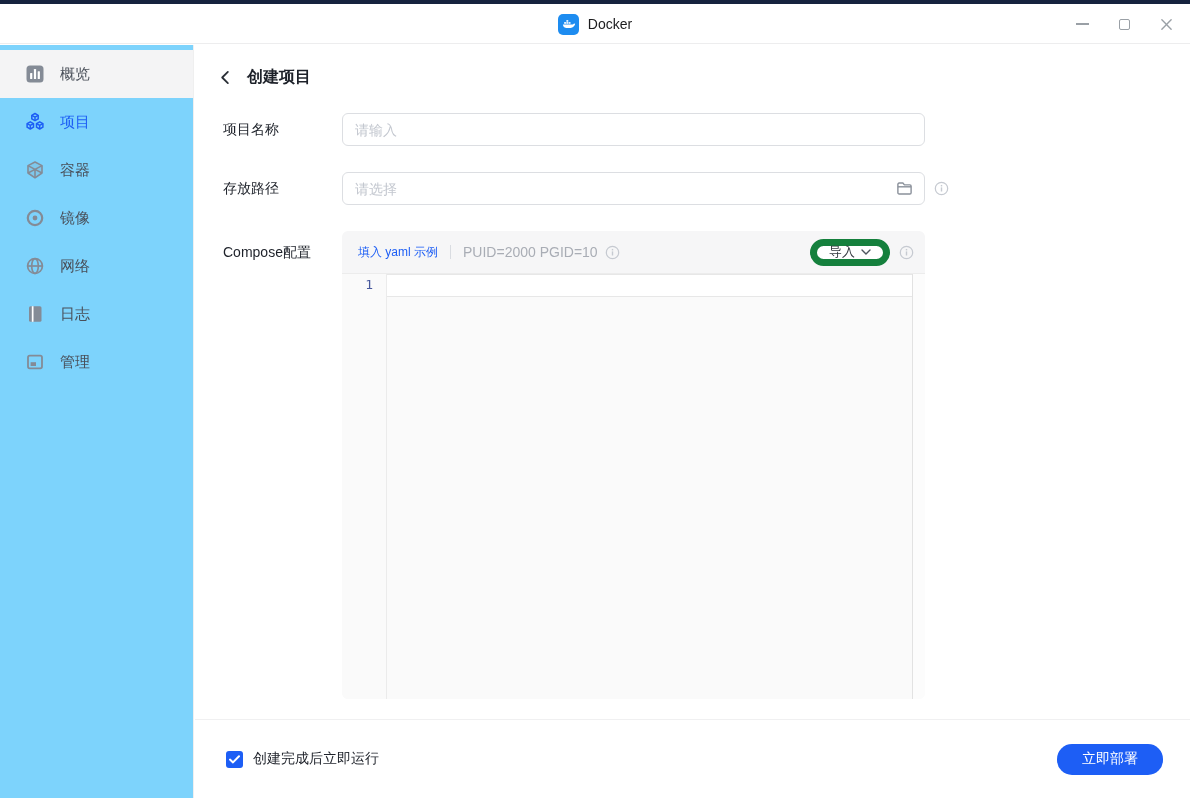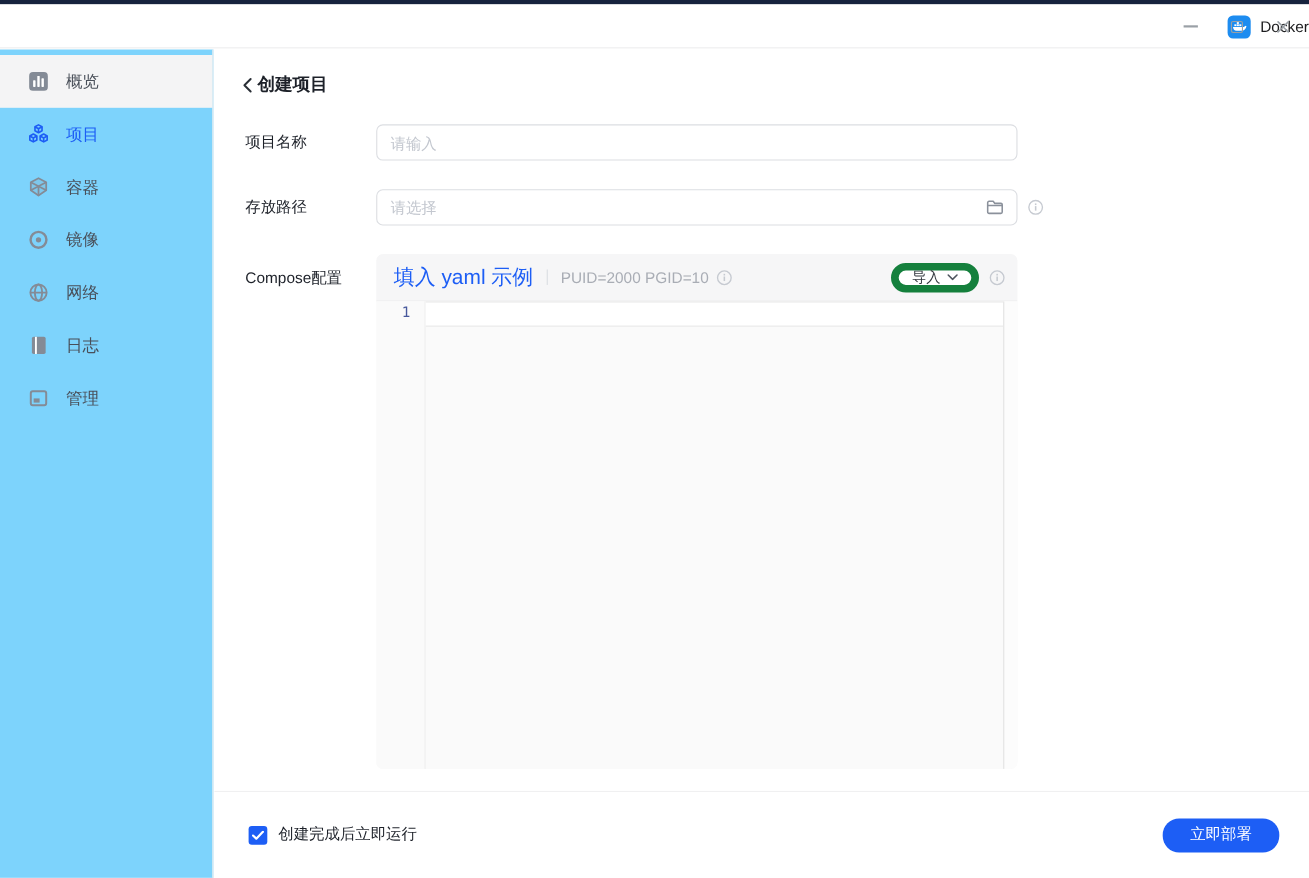--- a/index.html
+++ b/index.html
@@ -4,21 +4,21 @@
 <style>
   * { margin:0; padding:0; box-sizing:border-box; }
   html,body { width:1190px; height:798px; overflow:hidden; background:#fff;
     font-family:"Liberation Sans","DejaVu Sans",sans-serif; }
   .top-strip { position:absolute; left:0; top:0; width:1190px; height:4px; background:#16233e; }
 
   
   .titlebar { position:absolute; left:0; top:4px; width:1190px; height:40px; background:#fff;
     border-bottom:1px solid #ededee; }
   .title-center { position:absolute; left:0; right:0; top:0; height:40px; display:flex;
-    align-items:center; justify-content:flex-end; gap:9px; }
+    align-items:center; justify-content:center; gap:9px; }
   .app-icon { width:21px; height:21px; border-radius:5px; background:#1d8cf0; display:flex;
     align-items:center; justify-content:center; }
   .app-title { font-size:14px; color:#1c1c1e; }
   .win-controls { position:absolute; right:14px; top:0; height:40px; display:flex;
     align-items:center; gap:22px; }
   .win-btn { width:20px; height:20px; display:flex; align-items:center; justify-content:center;
     cursor:pointer; }
   .min-glyph { width:13px; height:2px; background:#9aa0a6; }
   .max-glyph { width:11px; height:11px; border:1.6px solid #9aa0a6; border-radius:2px; }
 
@@ -28,21 +28,21 @@
   .side-item { height:48px; display:flex; align-items:center; padding-left:25px; gap:15px;
     font-size:15px; color:#494f59; cursor:pointer; }
   .side-item.hovered { background:#f4f4f5; }
   .side-item.active { color:#1d5ef5; }
   .sicon { width:20px; height:20px; color:#848b96; display:flex; align-items:center; justify-content:center; }
   .side-item.active .sicon { color:#1d5ef5; }
   .sicon svg { width:20px; height:20px; }
 
   
   .main { position:absolute; left:195px; top:45px; right:0; bottom:0; background:#fff; }
-  .page-header { display:flex; align-items:center; padding:22px 0 0 21px; }
+  .page-header { display:flex; align-items:center; gap:13px; padding:22px 0 0 21px; }
   .back-btn { width:18px; height:18px; display:flex; align-items:center; justify-content:center; cursor:pointer; }
   .page-title { font-size:16px; color:#1d2129; font-weight:600; }
 
   .form { margin-top:25px; }
   .form-row { display:flex; margin-bottom:26px; align-items:flex-start; }
   .row-label { margin-left:28px; width:119px; font-size:14px; color:#1d2129; line-height:32px; }
   .row-label.tall { line-height:43px; }
   .text-input { width:583px; height:33px; border:1px solid #dcdee2; border-radius:6px;
     padding:0 12px; font-size:14px; color:#1d2129; outline:none; background:#fff;
     font-family:"Liberation Sans","DejaVu Sans",sans-serif; }
@@ -51,21 +51,21 @@
   .input-wrap .text-input.with-icon { padding-right:38px; }
   .folder-btn { position:absolute; right:12px; top:8px; width:17px; height:17px; cursor:pointer;
     color:#8b919b; }
   .info-icon { width:15px; height:15px; margin-left:9px; color:#c6cad1; flex:0 0 auto; align-self:center; }
   .info-icon svg { width:15px; height:15px; display:block; }
 
   
   .compose-box { width:583px; border-radius:6px; overflow:hidden; background:#fafafa; }
   .compose-toolbar { height:43px; background:#f6f6f7; display:flex; align-items:center;
     padding:0 11px 0 16px; border-bottom:1px solid #ececec; border-radius:6px 6px 0 0; }
-  .yaml-link { font-size:19px; color:#1d5ef5; cursor:pointer; }
+  .yaml-link { font-size:12px; color:#1d5ef5; cursor:pointer; }
   .tb-divider { width:1px; height:14px; background:#d9dce1; margin:0 12px; }
   .puid-text { font-size:14px; color:#a9adb5; }
   .tb-info { margin-left:7px; }
   .tb-right { margin-left:auto; display:flex; align-items:center; }
   .import-btn { height:27px; background:#fff; border:7px solid #15803d; border-radius:14px;
     display:flex; align-items:center; gap:6px; padding:0 12px; font-size:13px; color:#33383f;
     cursor:pointer; }
   .editor { display:flex; height:425px; }
   .gutter { width:45px; background:#fafafa; border-right:1px solid #ebebeb; }
   .line-no { height:23px; line-height:22px; text-align:right; padding-right:13px;

